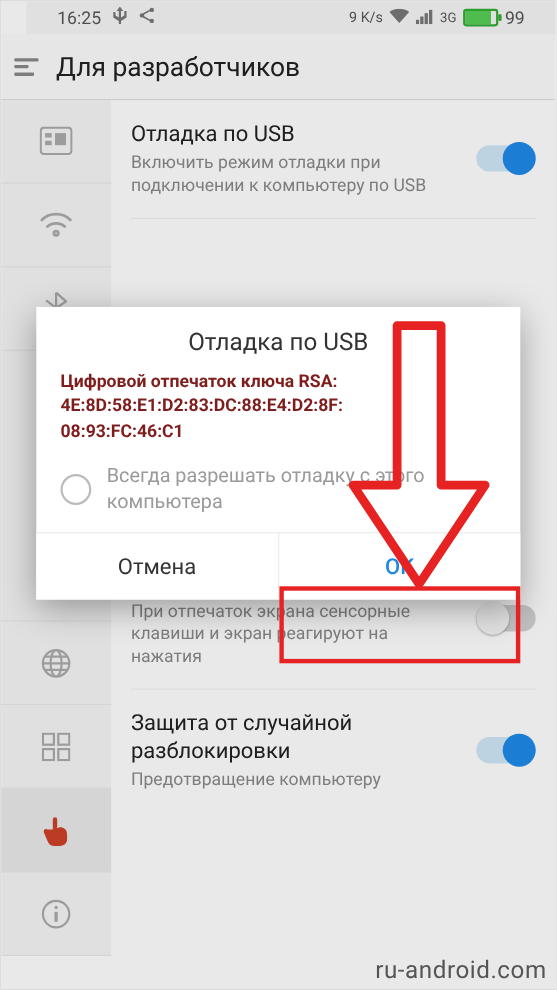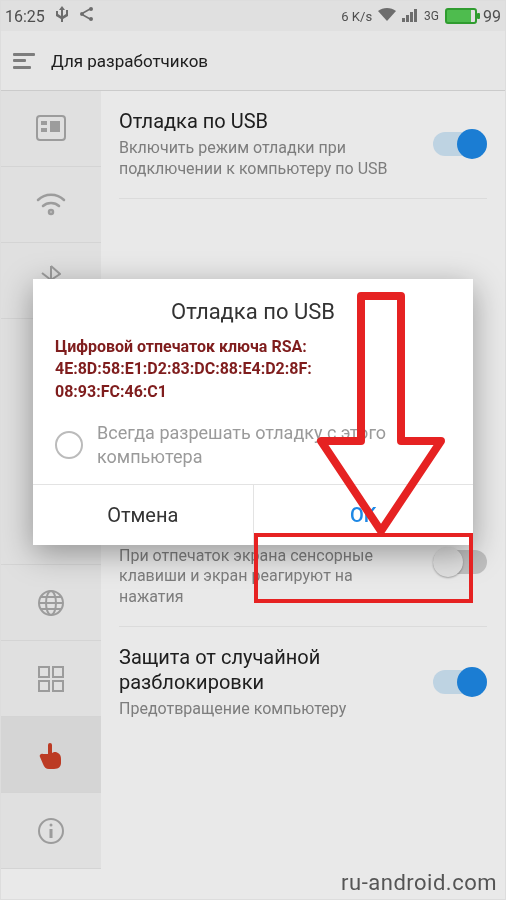--- a/index.html
+++ b/index.html
@@ -1,25 +1,25 @@
 <!DOCTYPE html>
 <html><head>
 <meta charset="utf-8">
 <style>
 * { margin: 0; padding: 0; box-sizing: border-box; font-family: Roboto, "Helvetica Neue", Arial, sans-serif; }
 body { width: 506px; height: 900px; background: #fdfdfd; position: relative; overflow: hidden; border: 1px solid #ddd; }
-.statusbar { height: 30px; display: flex; align-items: center; justify-content: space-between; padding: 0 4px; font-size: 16px; color: #555; background: #f4f4f4; }
+.statusbar { height: 30px; display: flex; align-items: center; justify-content: space-between; padding: 0 28px; font-size: 16px; color: #555; background: #f4f4f4; margin-left: 23px; }
 .status-left { display: flex; align-items: center; gap: 10px; }
 .status-right { display: flex; align-items: center; gap: 6px; }
 .header { height: 60px; display: flex; align-items: center; padding: 0 12px; border-bottom: 1px solid #ddd; gap: 16px; background: #fafafa; }
 .hamburger { width: 22px; height: 16px; display: flex; flex-direction: column; justify-content: space-between; }
 .hamburger span { display: block; height: 3px; background: #888; border-radius: 1px; }
 .hamburger span:nth-child(2){ width: 60%; }
 .hamburger span:nth-child(3){ width: 80%; }
-.header-title { font-size: 17px; color: #222; font-weight: 400; }
+.header-title { font-size: 24px; color: #222; font-weight: 400; }
 .content { display: flex; height: calc(100% - 120px); }
 .sidebar { width: 100px; background: #f3f3f3; display: flex; flex-direction: column; }
 .sidebar-item { height: 80px; display: flex; align-items: center; justify-content: center; border-bottom: 1px solid #e6e6e6; color: #aaa; }
 .sidebar-item.active { background: #e8e8e8; }
 .list { flex: 1; padding: 0 18px 0 18px; overflow: hidden; }
 .row { padding: 18px 0; border-bottom: 1px solid #eee; display: flex; align-items: center; gap: 12px; }
 .row-text { flex: 1; }
 .row-title { font-size: 20px; color: #222; margin-bottom: 4px; line-height: 1.25; }
 .row-desc { font-size: 16px; color: #888; line-height: 1.3; }
 .toggle { width: 54px; height: 24px; border-radius: 12px; position: relative; flex-shrink: 0; }
@@ -61,21 +61,21 @@
     <span>
       <svg width="16" height="16" viewBox="0 0 16 16">
           <circle cx="3" cy="8" r="2" fill="#777"></circle>
           <circle cx="12" cy="3" r="2" fill="#777"></circle>
           <circle cx="12" cy="13" r="2" fill="#777"></circle>
           <path d="M4 7 11 3M4 9l7 4" stroke="#777" stroke-width="1.5"></path>
         </svg>
     </span>
   </div>
   <div class="status-right">
-    <span style="font-size:13px">6 K/s</span>
+    <span style="font-size:13px">9 K/s</span>
     <span>
       <svg width="18" height="14" viewBox="0 0 18 14">
           <path d="M9 13 0 3C5 -1 13-1 18 3z" fill="#777"></path>
         </svg>
     </span>
     <span>
       <svg width="16" height="14" viewBox="0 0 16 14">
           <rect x="0" y="10" width="3" height="4" fill="#777"></rect>
           <rect x="4" y="7" width="3" height="7" fill="#777"></rect>
           <rect x="8" y="4" width="3" height="10" fill="#777"></rect>

